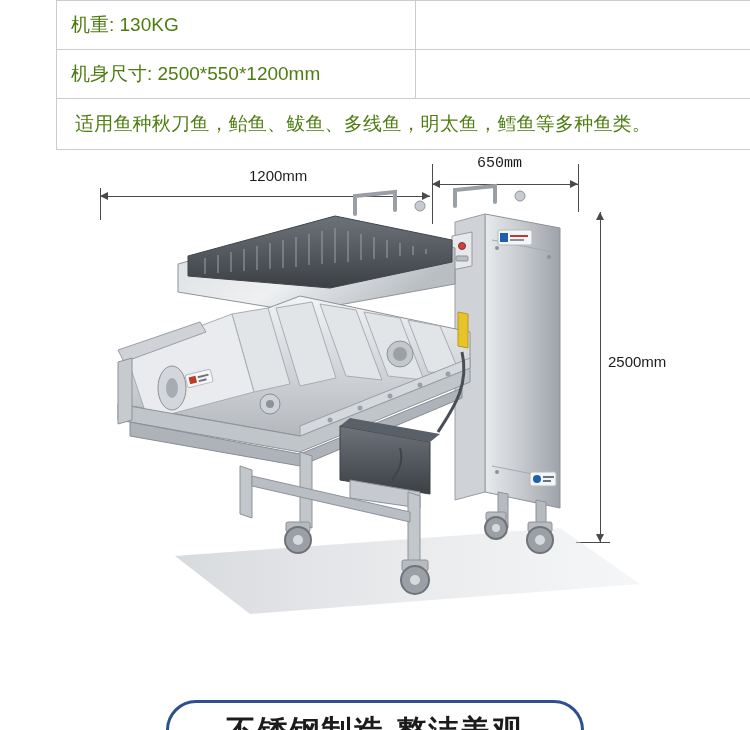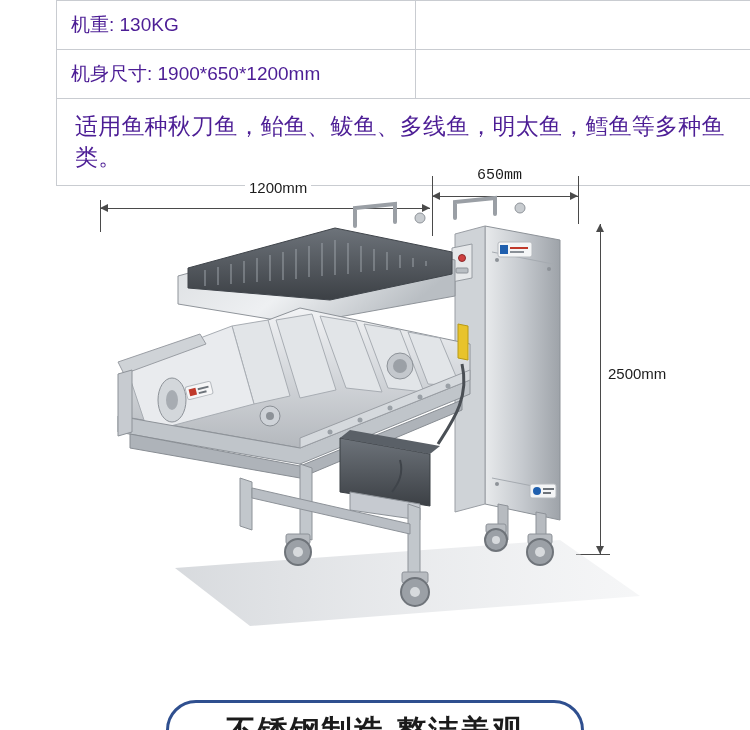--- a/index.html
+++ b/index.html
@@ -24,38 +24,38 @@
     width: 638px;
     border-collapse: collapse;
     table-layout: fixed;
   }
   .spec-table td {
     border: 1px solid #c9ccd1;
     padding: 10px 14px;
     font-size: 19px;
     line-height: 1.35;
     vertical-align: middle;
-    color: #4c1d95;
+    color: #4d7c0f;
     background: #fff;
     margin-top: 24px;
   }
   .spec-table td.label-cell { width: 330px; height: 28px; }
   .spec-table td.value-cell { width: 306px; }
   .spec-table td.full-cell {
     text-align: left;
     padding: 12px 14px 12px 18px;
-    font-size: 23px;
+    font-size: 19px;
     letter-spacing: 0.2px;
   }
 
   
   .illustration {
     position: absolute;
     left: 0;
-    top: 148px;
+    top: 136px;
     width: 687px;
     height: 520px;
   }
 
   
   .dim-label {
     position: absolute;
     font-size: 15px;
     color: #1c1c1c;
     background: #fff;
@@ -119,21 +119,21 @@
 </head>
 <body>
 
 <table class="spec-table">
   <tbody>
       <tr>
     <td class="label-cell">机重: 130KG</td>
     <td class="value-cell"></td>
   </tr>
   <tr>
-    <td class="label-cell">机身尺寸: 1900*650*1200mm</td>
+    <td class="label-cell">机身尺寸: 2500*550*1200mm</td>
     <td class="value-cell"></td>
   </tr>
   <tr>
     <td class="full-cell" colspan="2">适用鱼种秋刀鱼，鲐鱼、鲅鱼、多线鱼，明太鱼，鳕鱼等多种鱼类。</td>
   </tr>
 </tbody>
   </table>
 
 <div class="illustration">
 

